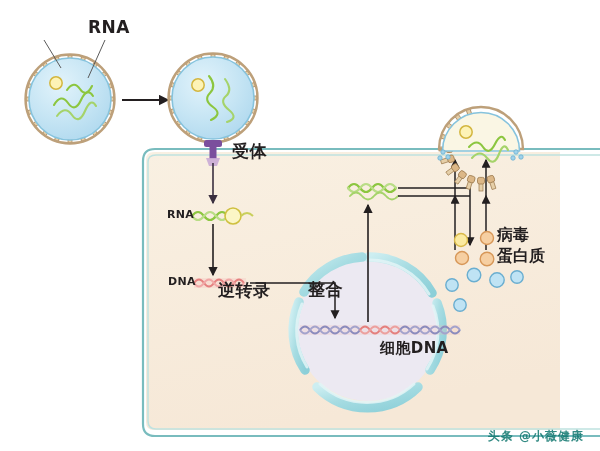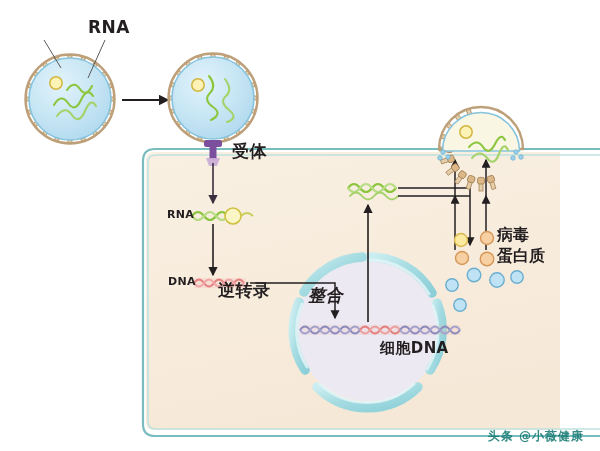--- a/index.html
+++ b/index.html
@@ -275,21 +275,21 @@
   <div class="lbl lbl-cn" style="left:88px; top:18px;">RNA</div>
 
   <div class="lbl lbl-cn" style="left:232px; top:142px;">受体</div>
 
   <div class="lbl lbl-sm" style="left:167px; top:209px;">RNA</div>
 
   <div class="lbl lbl-cn" style="left:218px; top:244px;margin-top:37px;">逆转录</div>
 
   <div class="lbl lbl-sm" style="left:168px; top:276px;">DNA</div>
 
-  <div class="lbl lbl-cn" style="left:308px; top:286px;font-style:italic;">整合</div>
+  <div class="lbl lbl-cn" style="left:308px; top:280px;">整合</div>
 
   <div class="lbl lbl-md" style="left:366px; top:340px;margin-left:14px;">细胞DNA</div>
 
   <div class="lbl lbl-two" style="left:497px; top:226px;text-align:center;">病毒</div>
 
   <div class="lbl lbl-two" style="left:497px; top:247px;">蛋白质</div>
 
   <div id="watermark">头条 @小薇健康</div>
 
 </div>

